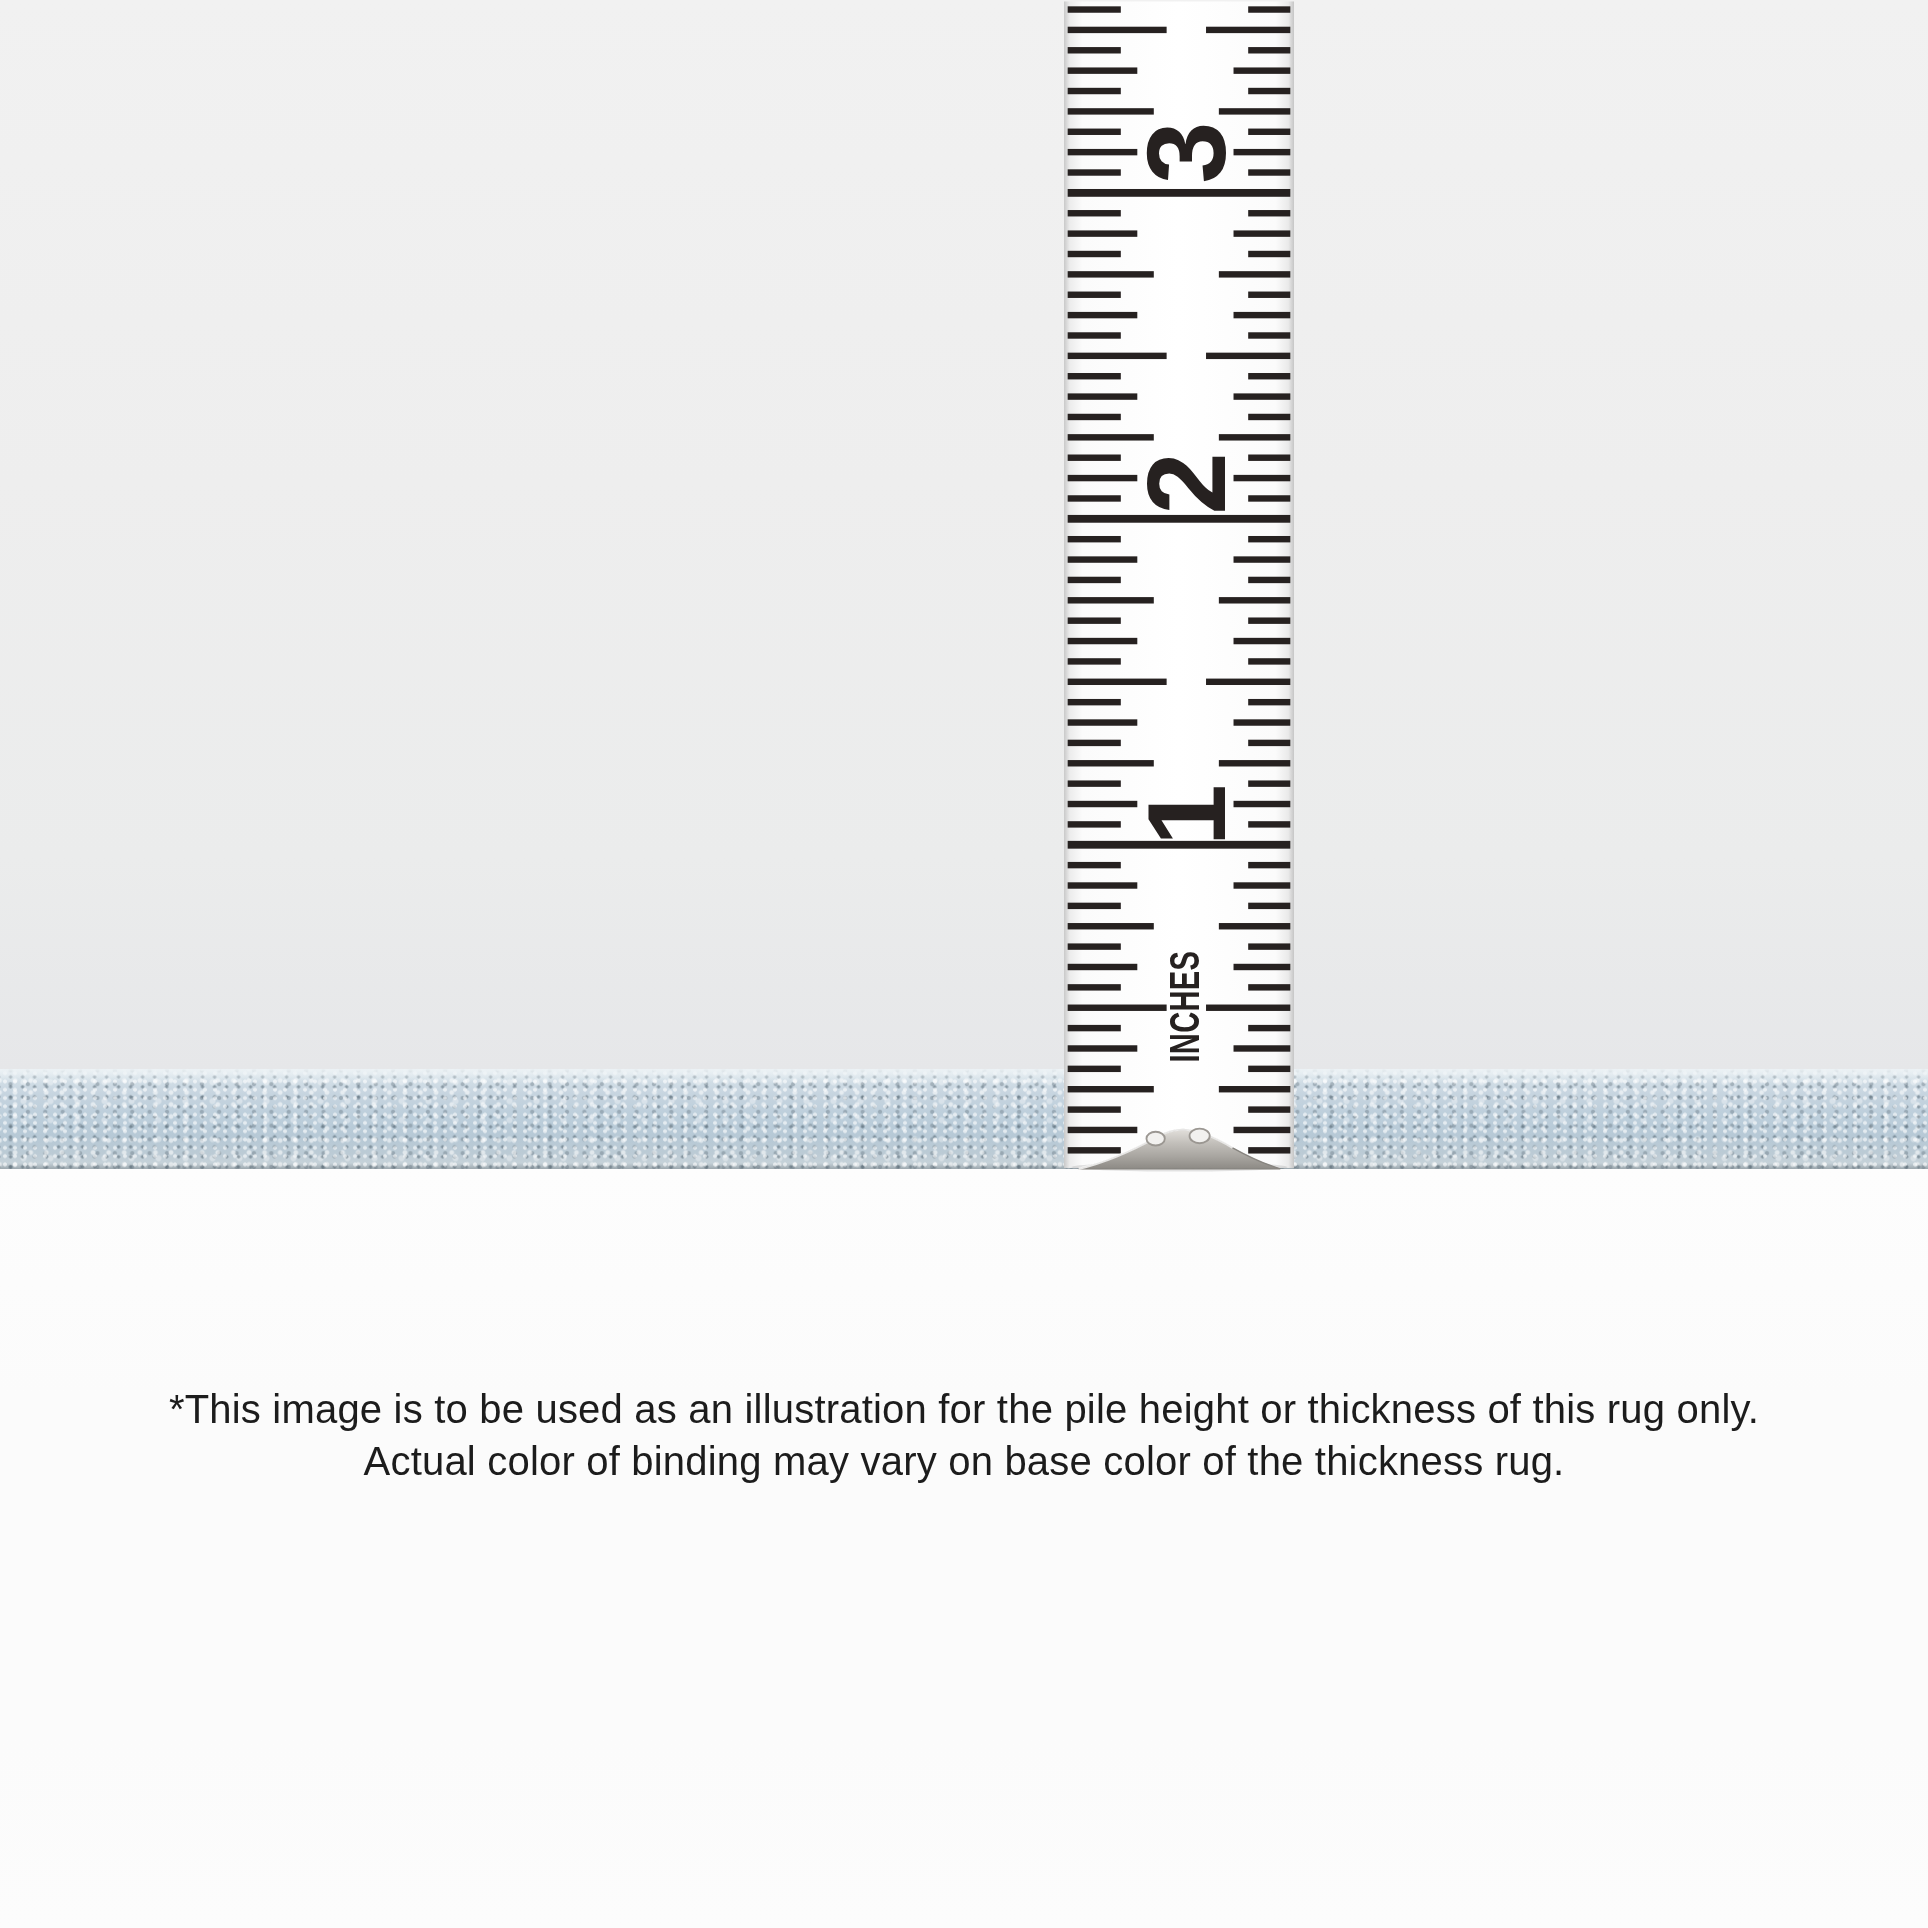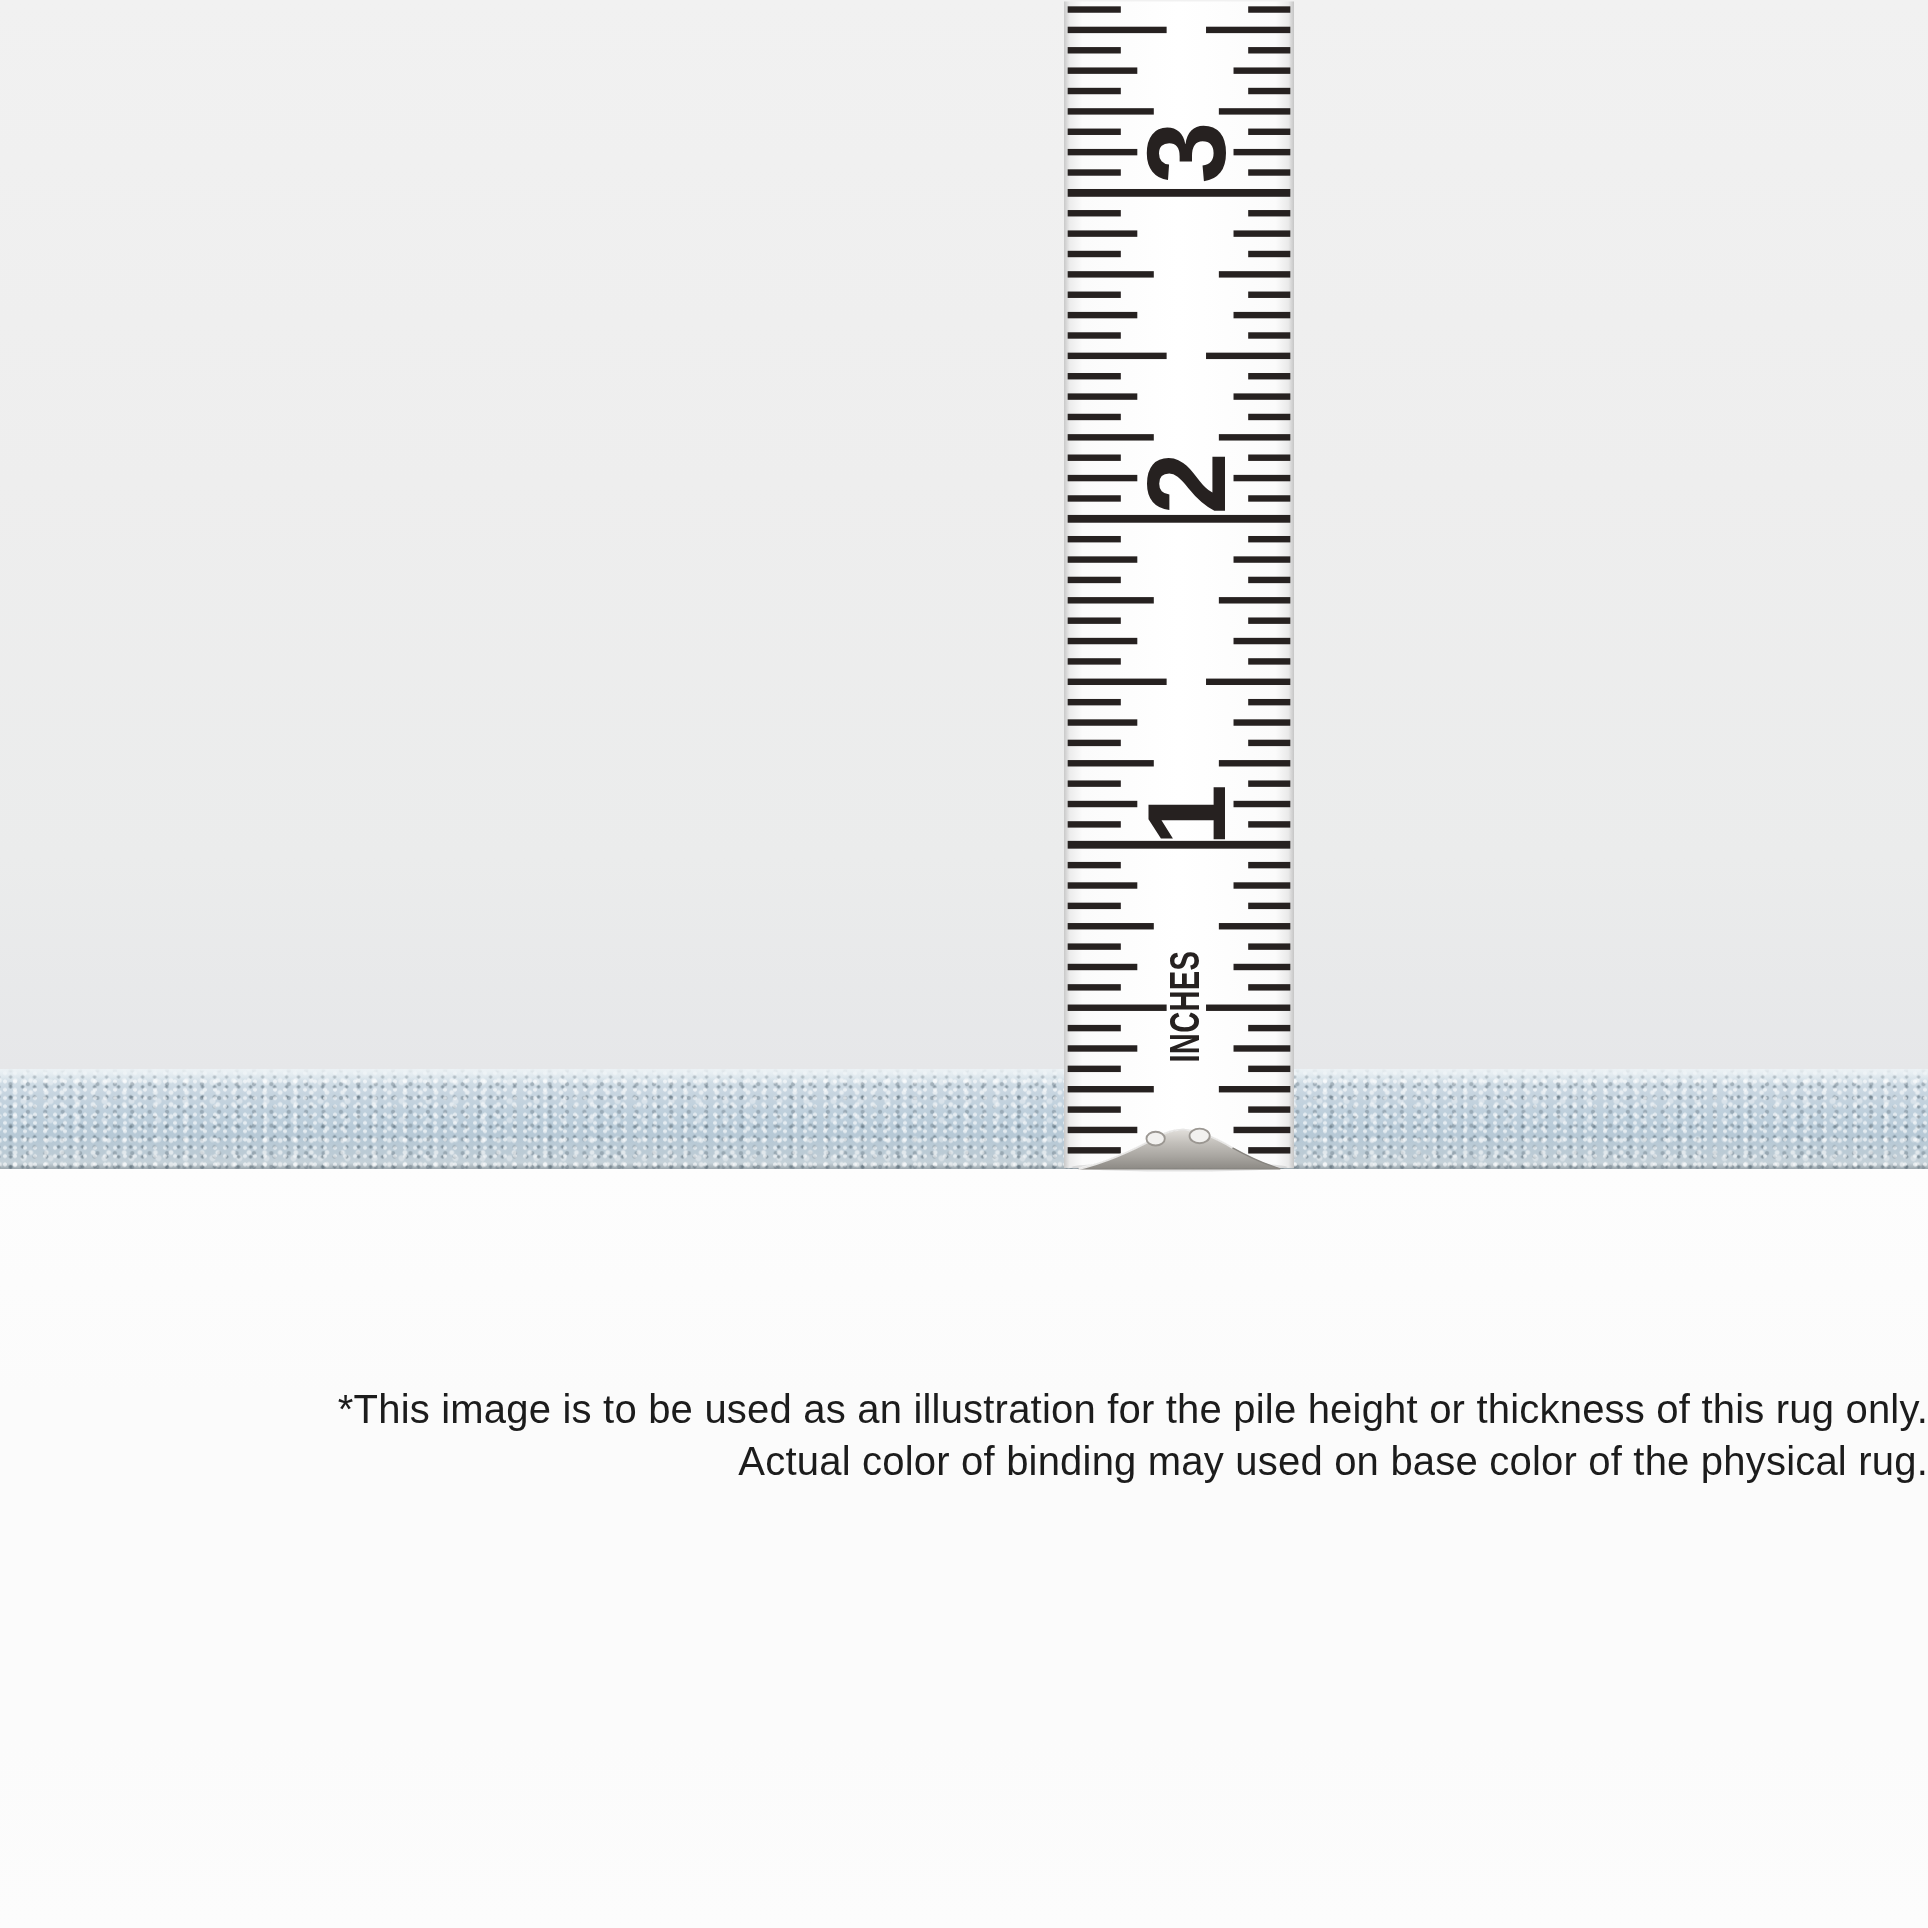--- a/index.html
+++ b/index.html
@@ -63,21 +63,21 @@
   .ruler text{
     font-family:"Liberation Sans", sans-serif;
     font-weight:bold;
     fill:var(--tick,#262120);
   }
   .ruler text.inch-num{font-size:122px;}
   .ruler text.unit{font-size:47px;letter-spacing:0.5px;}
   
   .caption{
     position:absolute;left:0;top:1383px;width:1928px;
-    text-align:right;
+    text-align:center;
     color:var(--caption-text,#1c1c1c);
     font-size:40px;line-height:52px;
     letter-spacing:0.2px;
   }
 </style>
 </head>
 <body>
 
 <div class="scene">
 
@@ -235,17 +235,17 @@
              C 114,1232.5 122,1231 130,1231
              C 146,1231.5 162,1238 184,1251
              C 202,1261 220,1269 236,1274 Z" fill="url(#metalTip)" stroke="#87847f" stroke-width="1.5"></path>
     <path d="M16,1274 C 50,1266 82,1250 102,1239 C 114,1232.5 122,1231 130,1231 C 146,1231.5 162,1238 184,1251" fill="none" stroke="rgba(255,255,255,0.8)" stroke-width="2.5"></path>
     <ellipse cx="100" cy="1241" rx="10" ry="7.5" fill="#f2f1ef" stroke="#9b9792" stroke-width="2"></ellipse>
     <ellipse cx="148" cy="1238" rx="11" ry="8" fill="#f2f1ef" stroke="#9b9792" stroke-width="2"></ellipse>
   </svg>
 
   <div class="caption">
     <div>*This image is to be used as an illustration for the pile height or thickness of this rug only.</div>
-    <div>Actual color of binding may used on base color of the physical rug.</div>
+    <div>Actual color of binding may vary on base color of the thickness rug.</div>
   </div>
 
 </div>
 
 
 </body></html>

